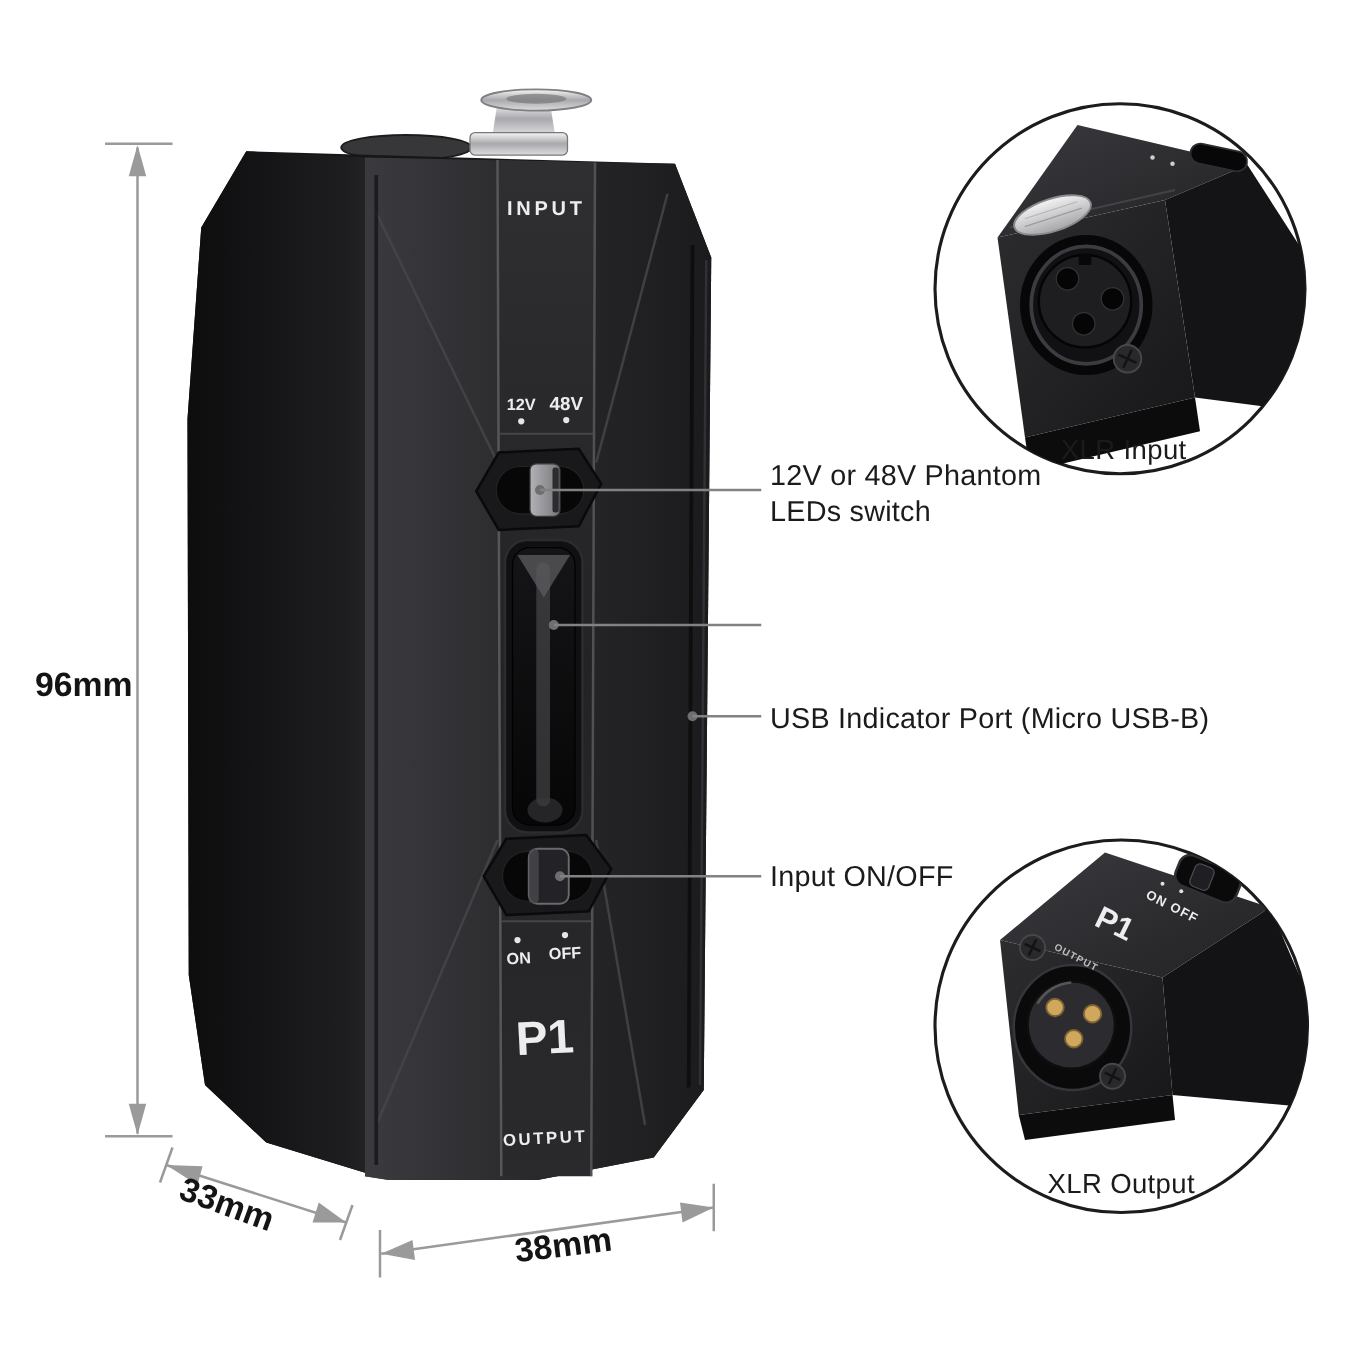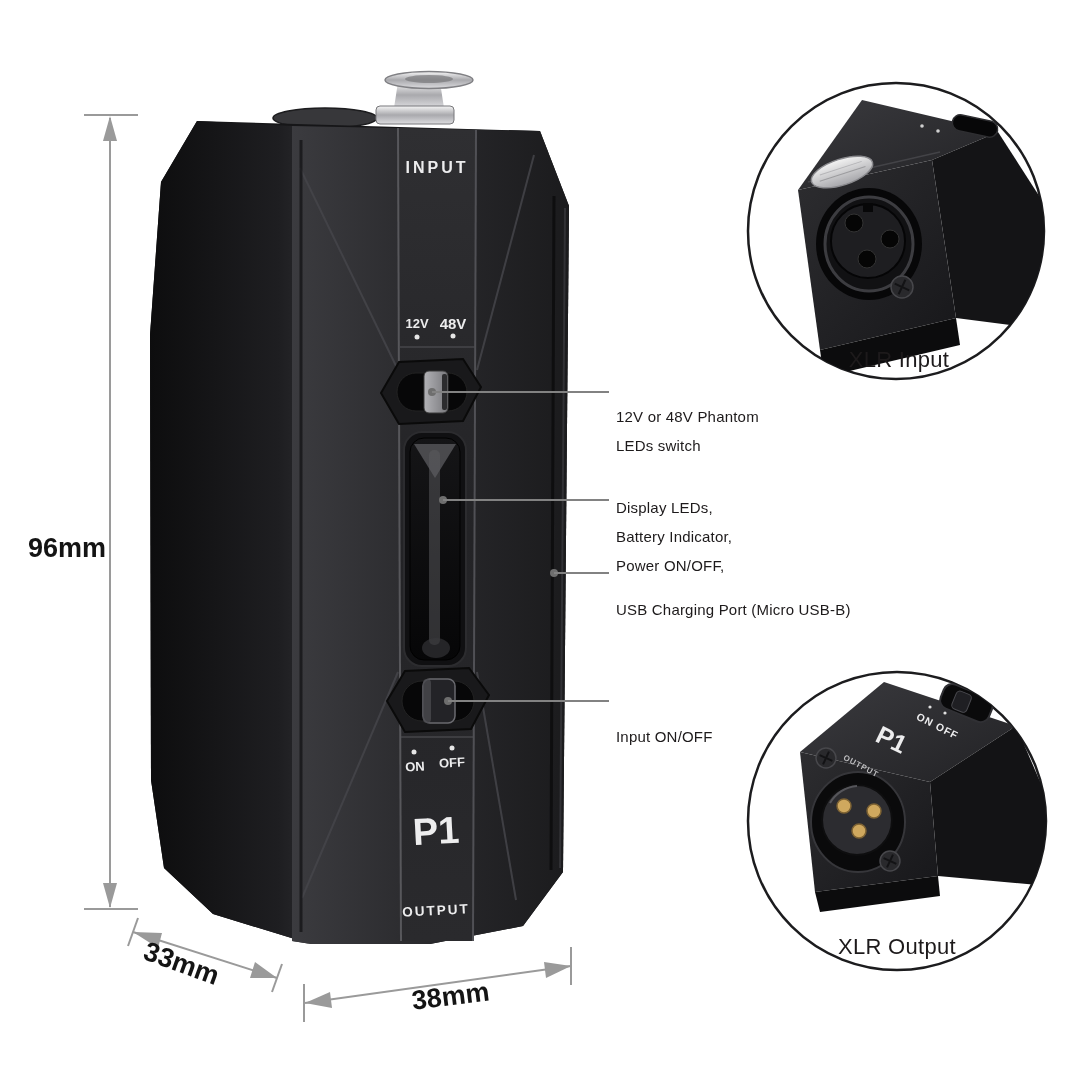--- a/index.html
+++ b/index.html
@@ -1,20 +1,20 @@
 <!DOCTYPE html>
 <html><head>
 <meta charset="utf-8">
 <style>
   html,body{margin:0;padding:0;background:#ffffff;}
   .canvas{position:relative;width:1080px;height:1080px;background:#ffffff;overflow:hidden;
           font-family:"Liberation Sans",sans-serif;}
   .art{position:absolute;left:0;top:0;}
   .t{position:absolute;white-space:nowrap;color:#1d1a1b;}
-  .callout{font-size:15px;line-height:29px;letter-spacing:.2px;margin-top:36px;}
+  .callout{font-size:23px;line-height:29px;letter-spacing:.2px;}
   .dim{font-size:27px;font-weight:bold;color:#141414;}
   .caption{font-size:22px;letter-spacing:.3px;text-align:center;width:210px;}
   .devtxt{color:#ededee;font-weight:bold;text-align:center;}
 </style>
 </head>
 <body>
 
 <div class="canvas">
 
 <svg class="art" width="1080" height="1080" viewBox="0 0 1080 1080">
@@ -253,26 +253,21 @@
 </svg>
 
 <div class="t dim" style="left:28px;top:533px;">96mm</div>
 <div class="t dim" style="left:150px;top:936px;transform:rotate(20deg);transform-origin:left top;">33mm</div>
 <div class="t dim" style="left:410px;top:986px;transform:rotate(-7deg);transform-origin:left top;">38mm</div>
 
 <div class="t callout" style="left:616px;top:366px;">
   <div>12V or 48V Phantom</div>
   <div>LEDs switch</div>
 </div>
-<div class="t callout" style="left:616px;top:457px;">
-  <div>Display LEDs,</div>
-  <div>Battery Indicator,</div>
-  <div>Power ON/OFF,</div>
-</div>
-<div class="t callout" style="left:616px;top:560px;line-height:28px;">USB Charging Port (Micro USB-B)</div>
+<div class="t callout" style="left:616px;top:560px;line-height:28px;">USB Indicator Port (Micro USB-B)</div>
 <div class="t callout" style="left:616px;top:687px;line-height:28px;">Input ON/OFF</div>
 
 <div class="t caption" style="left:794px;top:347px;">XLR Input</div>
 <div class="t caption" style="left:792px;top:934px;text-align:center;">XLR Output</div>
 
 <div class="t devtxt" style="left:397px;top:159px;width:80px;font-size:16px;letter-spacing:3px;">INPUT</div>
 <div class="t devtxt" style="left:399px;top:316px;width:36px;font-size:13px;">12V</div>
 <div class="t devtxt" style="left:435px;top:315px;width:36px;font-size:15px;">48V</div>
 <div class="t devtxt" style="left:402px;top:759px;width:26px;font-size:13px;transform:rotate(-3deg);">ON</div>
 <div class="t devtxt" style="left:435px;top:755px;width:34px;font-size:13px;transform:rotate(-3deg);">OFF</div>

